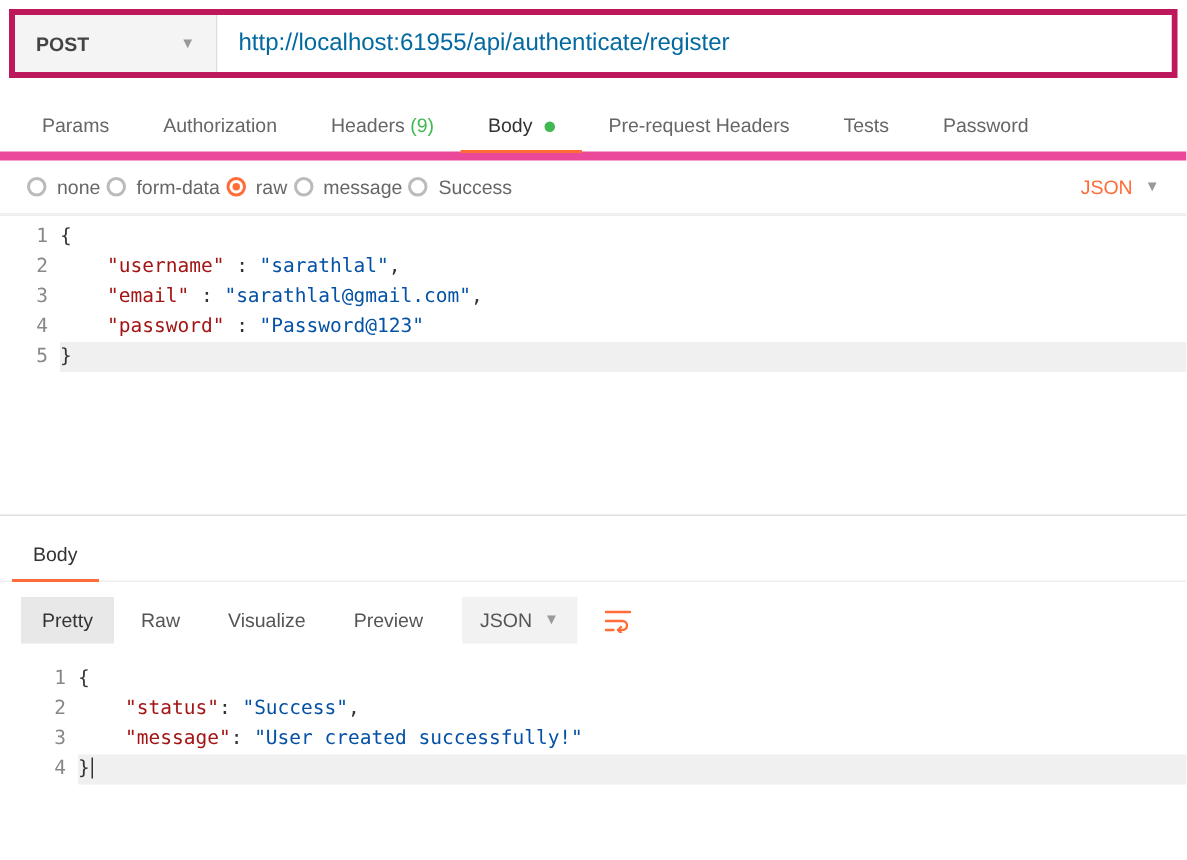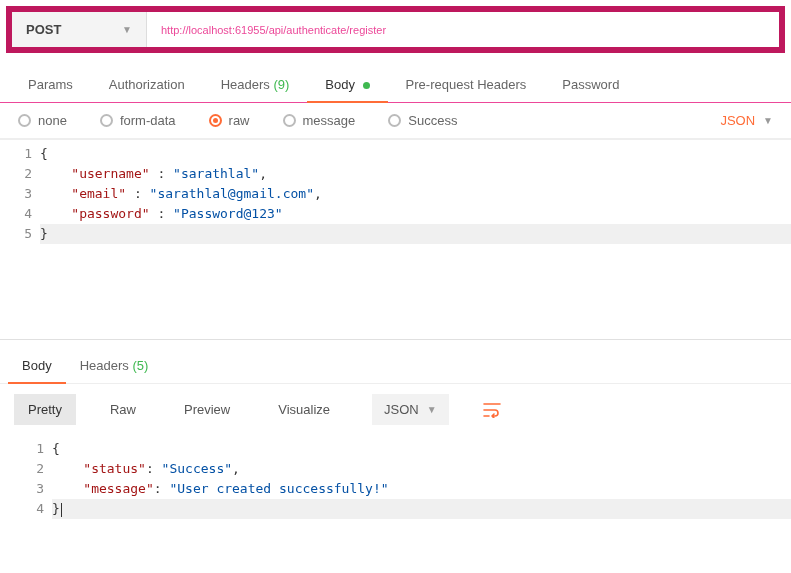--- a/index.html
+++ b/index.html
@@ -1,30 +1,30 @@
 <!DOCTYPE html>
 <html><head>
 <meta charset="utf-8">
 <style>
 * { box-sizing: border-box; margin: 0; padding: 0; }
 body { font-family: -apple-system, BlinkMacSystemFont, "Segoe UI", Arial, sans-serif; font-size: 13px; color: #555; background: #fff; width: 791px; }
 
-.url-bar { display: flex; border: 6px solid #be185d; margin: 6px; }
+.url-bar { display: flex; border: 4px solid #be185d; margin: 6px; }
 .method-select { width: 135px; background: #f4f4f4; padding: 10px 14px; display: flex; justify-content: space-between; align-items: center; border-right: 1px solid #ddd; font-weight: 600; color: #444; cursor: pointer; }
 .method-select .chev { color: #999; font-size: 10px; }
-.url-input { flex: 1; border: none; padding: 10px 14px; font-size: 11px; color: #ec4899; outline: none; }
+.url-input { flex: 1; border: none; padding: 10px 14px; font-size: 16px; color: #0369a1; outline: none; }
 
-.tabs { display: flex; padding: 8px 10px 0; gap: 0; border-bottom: 1px solid #ec4899; }
+.tabs { display: flex; padding: 8px 10px 0; gap: 0; border-bottom: 6px solid #ec4899; }
 .tab { padding: 10px 18px; cursor: pointer; color: #666; font-size: 13px; position: relative; }
 .tab.active { color: #333; }
 .tab.active::after { content: ''; position: absolute; left: 0; right: 0; bottom: -1px; height: 2px; background: #ff6c37; }
 .count { color: #3fb950; }
 .dot-ind { display: inline-block; width: 7px; height: 7px; border-radius: 50%; background: #3fb950; margin-left: 4px; vertical-align: middle; }
 
-.body-types { display: flex; align-items: flex-end; padding: 10px 18px; gap: 33px; border-bottom: 1px solid #eee; }
+.body-types { display: flex; align-items: flex-end; padding: 10px 18px; gap: 4px; border-bottom: 1px solid #eee; }
 .radio { display: flex; align-items: center; gap: 7px; cursor: pointer; color: #666; }
 .radio-circ { width: 13px; height: 13px; border-radius: 50%; border: 2px solid #bbb; display: inline-block; }
 .radio.sel .radio-circ { border-color: #ff6c37; position: relative; }
 .radio.sel .radio-circ::after { content: ''; position: absolute; top: 2px; left: 2px; width: 5px; height: 5px; border-radius: 50%; background: #ff6c37; }
 .json-sel { margin-left: auto; display: flex; align-items: center; gap: 8px; color: #ff6c37; cursor: pointer; }
 .json-sel .chev { color: #999; font-size: 10px; }
 
 .code-editor { font-family: Consolas, Monaco, monospace; font-size: 13px; display: flex; }
 .gutter { width: 40px; padding: 4px 8px 4px 4px; text-align: right; color: #888; background: #fff; user-select: none; }
 .gutter div { line-height: 20px; }
@@ -36,21 +36,21 @@
 .str { color: #0451a5; }
 
 .req-editor-wrap { border-top: 1px solid #eee; height: 190px; overflow: auto; }
 
 .response-section { border-top: 1px solid #e0e0e0; margin-top: 10px; }
 .resp-tabs { display: flex; padding: 8px 8px 0; border-bottom: 1px solid #eee; }
 .resp-tab { padding: 10px 14px; cursor: pointer; color: #666; position: relative; }
 .resp-tab.active { color: #333; }
 .resp-tab.active::after { content: ''; position: absolute; left: 0; right: 0; bottom: -1px; height: 2px; background: #ff6c37; }
 
-.resp-toolbar { display: flex; align-items: center; padding: 10px 14px; gap: 20px; }
+.resp-toolbar { display: flex; align-items: center; padding: 10px 14px; gap: 4px; }
 .resp-btn { padding: 8px 14px; background: #f2f2f2; border: none; color: #555; cursor: pointer; font-size: 13px; }
 .resp-btn.plain { background: transparent; }
 .resp-btn.active { background: #e8e8e8; color: #333; }
 .resp-sel { display: flex; align-items: center; gap: 8px; padding: 8px 12px; background: #f2f2f2; margin-left: 8px; cursor: pointer; }
 .resp-sel .chev { color: #999; font-size: 10px; }
 .wrap-icon { margin-left: 14px; cursor: pointer; color: #ff6c37; }
 .wrap-icon svg { display: block; }
 
 .cursor-bar { display: inline-block; width: 1px; height: 14px; background: #333; vertical-align: middle; margin-left: 1px; }
 </style>
@@ -70,20 +70,21 @@
   <div class="tab">Authorization</div>
   <div class="tab">
     <span>Headers</span>
     <span class="count">(9)</span>
   </div>
   <div class="tab active">
     <span>Body</span>
     <span class="dot-ind"></span>
   </div>
   <div class="tab">Pre-request Headers</div>
+  <div class="tab">Tests</div>
   <div class="tab">Password</div>
 </div>
 
 <div class="body-types">
   <div class="radio">
       <span class="radio-circ"></span>
       <span>none</span>
     </div>
   <div class="radio">
       <span class="radio-circ"></span>
@@ -122,31 +123,27 @@
       <div>    <span class="key">"email"</span><span class="punct"> : </span><span class="str">"sarathlal@gmail.com"</span><span class="punct">,</span></div>
       <div>    <span class="key">"password"</span><span class="punct"> : </span><span class="str">"Password@123"</span></div>
       <div class="current-line"><span class="punct">}</span></div>
     </div>
   </div>
 </div>
 
 <div class="response-section">
   <div class="resp-tabs">
     <div class="resp-tab active">Body</div>
-    <div class="resp-tab">
-      <span>Headers</span>
-      <span class="count">(5)</span>
-    </div>
   </div>
 
   <div class="resp-toolbar">
     <button class="resp-btn active">Pretty</button>
     <button class="resp-btn plain">Raw</button>
+    <button class="resp-btn plain">Visualize</button>
     <button class="resp-btn plain">Preview</button>
-    <button class="resp-btn plain">Visualize</button>
     <div class="resp-sel">
       <span>JSON</span>
       <span class="chev">▼</span>
     </div>
     <div class="wrap-icon">
       <svg width="18" height="16" viewBox="0 0 18 16">
           <path d="M1 2h16M1 8h11a3 3 0 010 6h-3m0 0l2-2m-2 2l2 2M1 14h5" stroke="#ff6c37" stroke-width="1.6" fill="none" stroke-linecap="round"></path>
         </svg>
     </div>
   </div>

